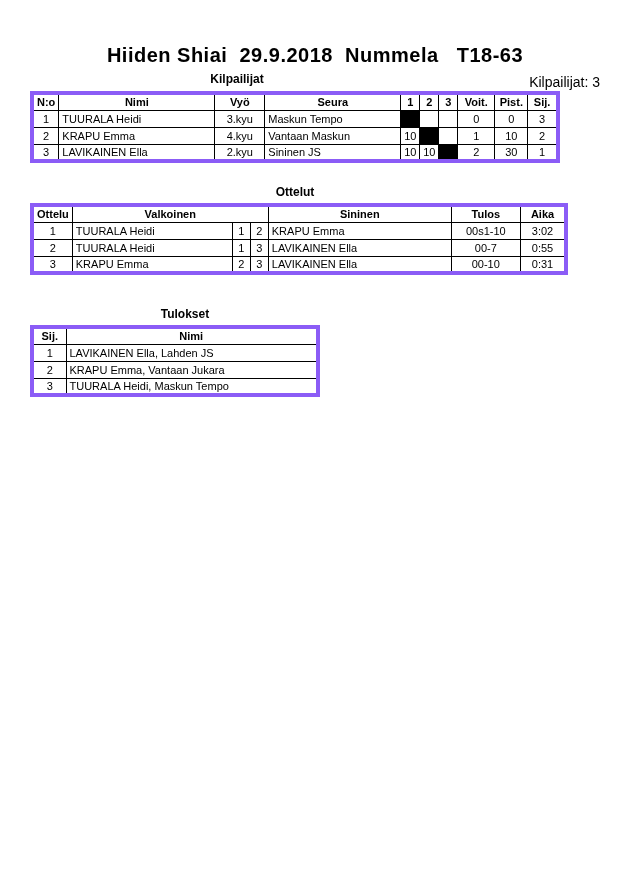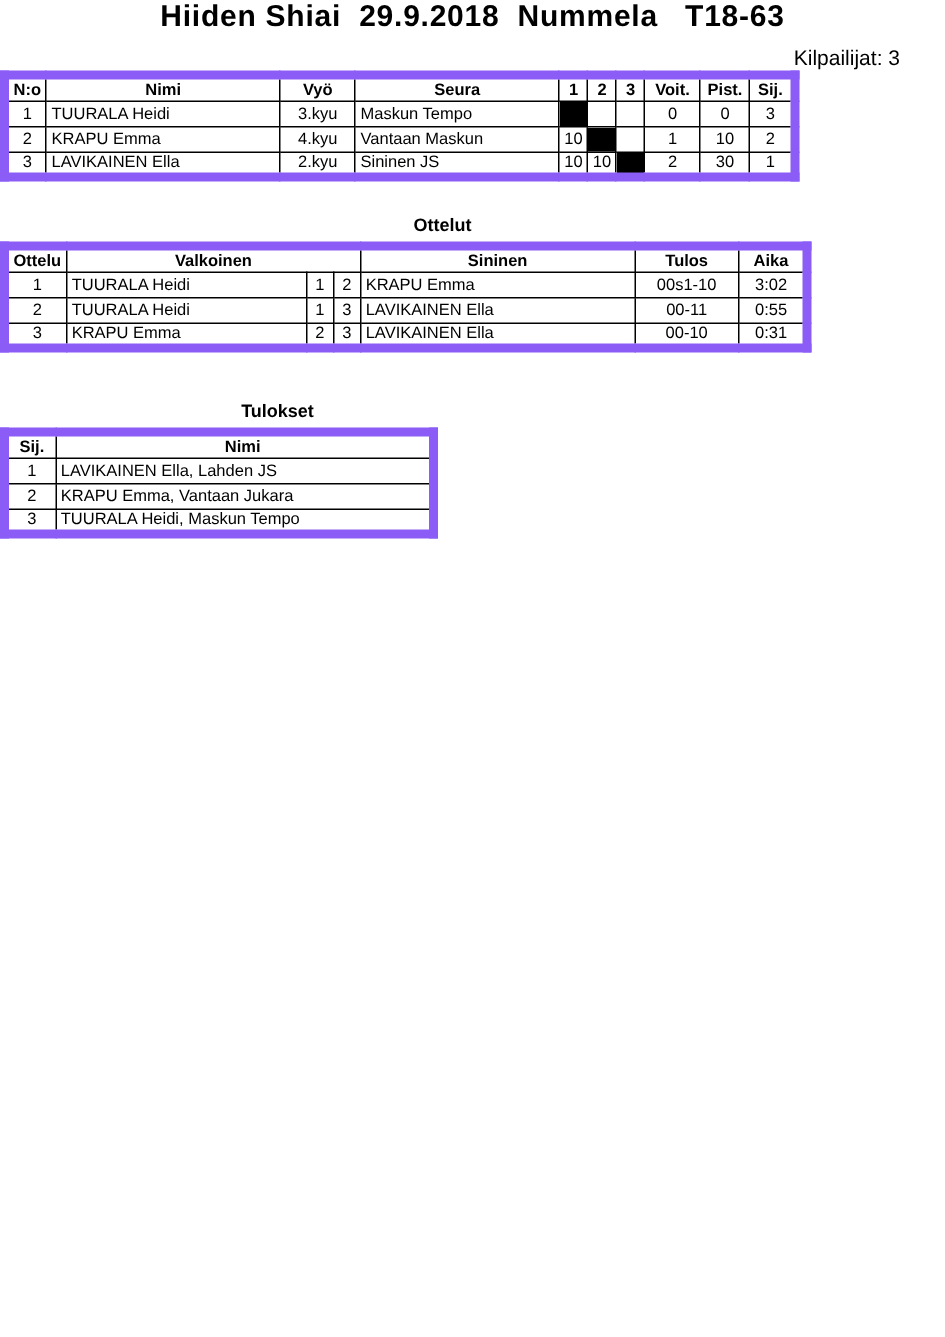--- a/index.html
+++ b/index.html
@@ -4,38 +4,40 @@
 <style>
   * { box-sizing: border-box; margin: 0; padding: 0; }
   html, body { background: #ffffff; }
   body {
     width: 630px; height: 891px;
     font-family: "Liberation Sans", sans-serif;
     color: #000;
     position: relative;
   }
   .page-title {
+    padding-top: 44px;
     text-align: center;
     font-size: 20px;
     font-weight: bold;
     white-space: pre;
     letter-spacing: 0.5px;
   }
   .sub-row { position: relative; margin-top: 5px; height: 15px; }
   .section-label {
     font-weight: bold;
     font-size: 12px;
     text-align: center;
   }
   .kilpailijat-label { position: absolute; left: 30px; width: 414px; top: 0; }
   .count-label { position: absolute; right: 30px; top: 2px; font-size: 14px; font-weight: normal; }
   table {
     border-collapse: collapse;
     table-layout: fixed;
-    border: 6px solid #8b5cf6;
+    margin-left: 30px;
+    border: 4px solid #8b5cf6;
   }
   th, td {
     border: 1px solid #000;
     font-size: 11px;
     height: 17px;
     padding: 0 3px;
     overflow: hidden;
     white-space: nowrap;
     vertical-align: middle;
   }
@@ -46,20 +48,21 @@
   .ottelut-label { margin-top: 22px; width: 530px; margin-left: 30px; }
   .tulokset-label { margin-top: 32px; width: 310px; margin-left: 30px; }
   .tbl { margin-top: 4px; }
 </style>
 </head>
 <body>
 
 <div class="page-title">Hiiden Shiai  29.9.2018  Nummela   T18-63</div>
 
 <div class="sub-row">
+  <div class="section-label kilpailijat-label">Kilpailijat</div>
   <div class="count-label">Kilpailijat: 3</div>
 </div>
 
 <table class="tbl">
   <colgroup>
     <col style="width:24px">
       <col style="width:156px">
       <col style="width:50px">
       <col style="width:136px">
     <col style="width:19px">
@@ -153,21 +156,21 @@
       <td class="l">KRAPU Emma</td>
       <td class="c">00s1-10</td>
       <td class="c">3:02</td>
     </tr>
     <tr>
       <td class="c">2</td>
       <td class="l">TUURALA Heidi</td>
       <td class="c">1</td>
       <td class="c">3</td>
       <td class="l">LAVIKAINEN Ella</td>
-      <td class="c">00-11</td>
+      <td class="c">00-7</td>
       <td class="c">0:55</td>
     </tr>
     <tr>
       <td class="c">3</td>
       <td class="l">KRAPU Emma</td>
       <td class="c">2</td>
       <td class="c">3</td>
       <td class="l">LAVIKAINEN Ella</td>
       <td class="c">00-10</td>
       <td class="c">0:31</td>

